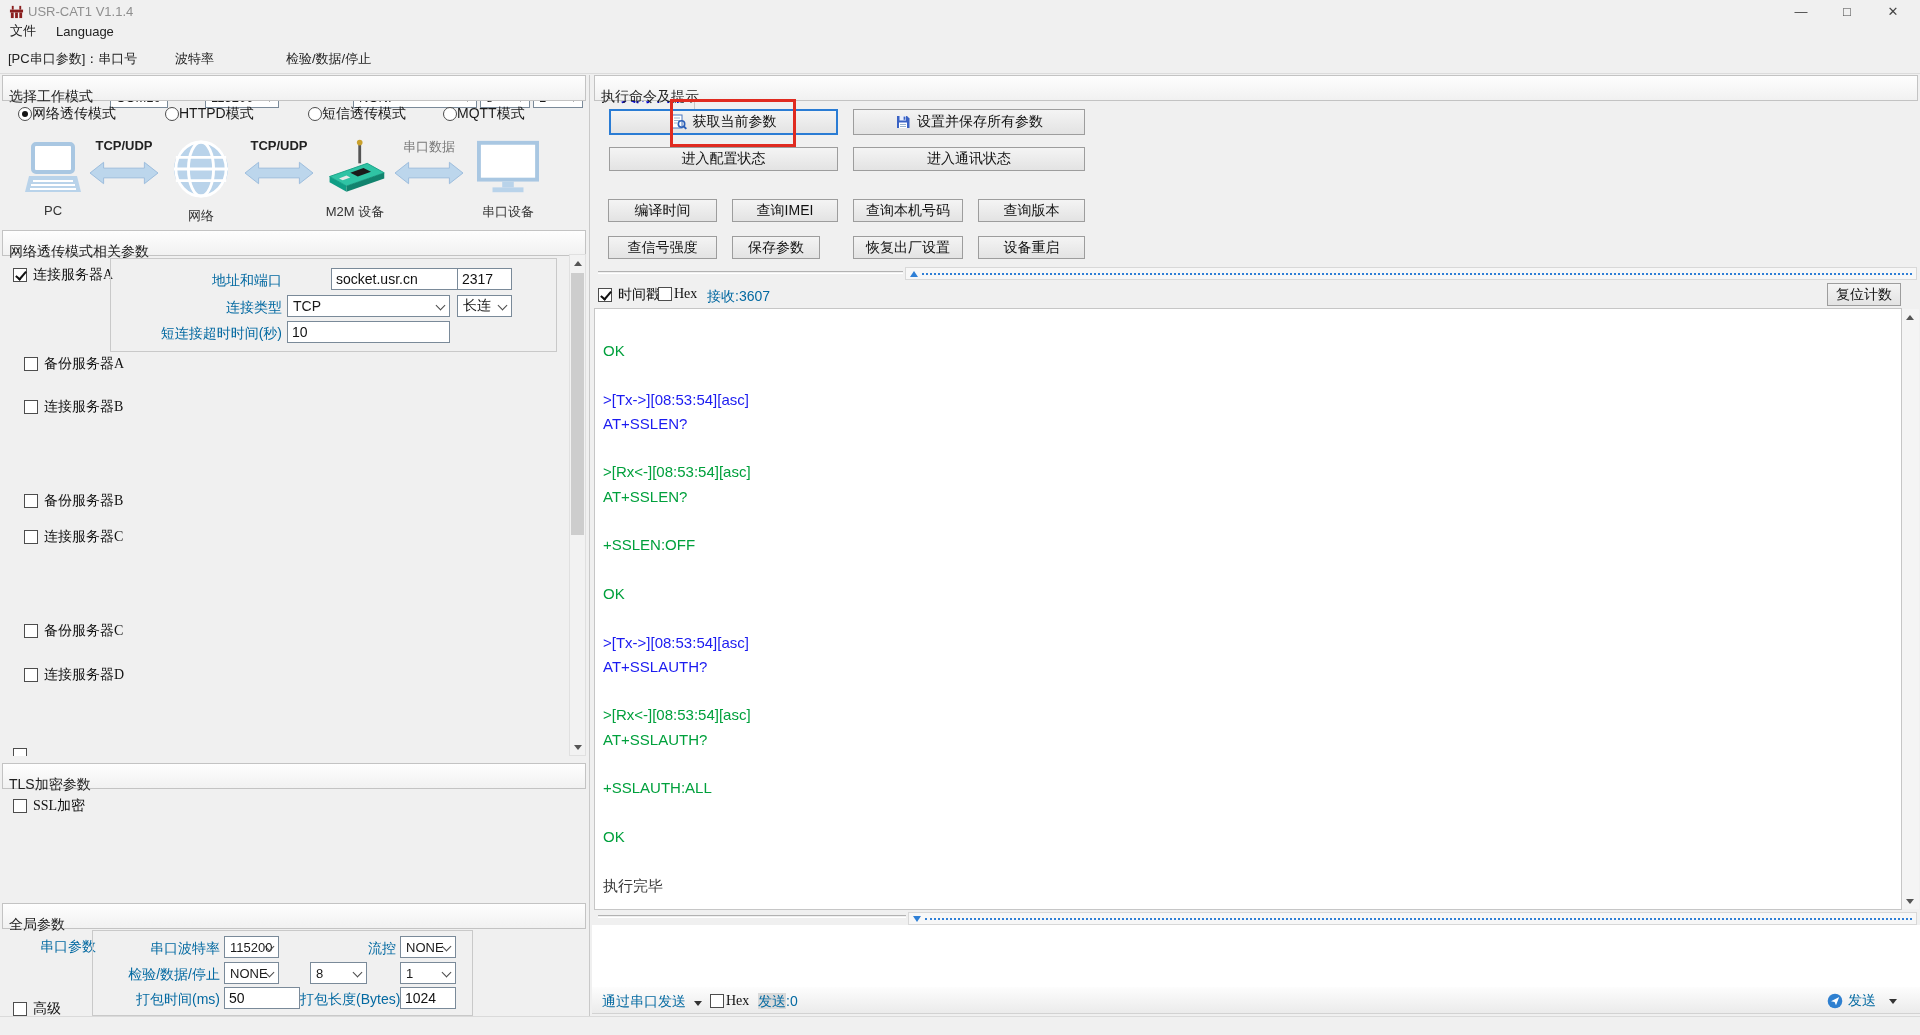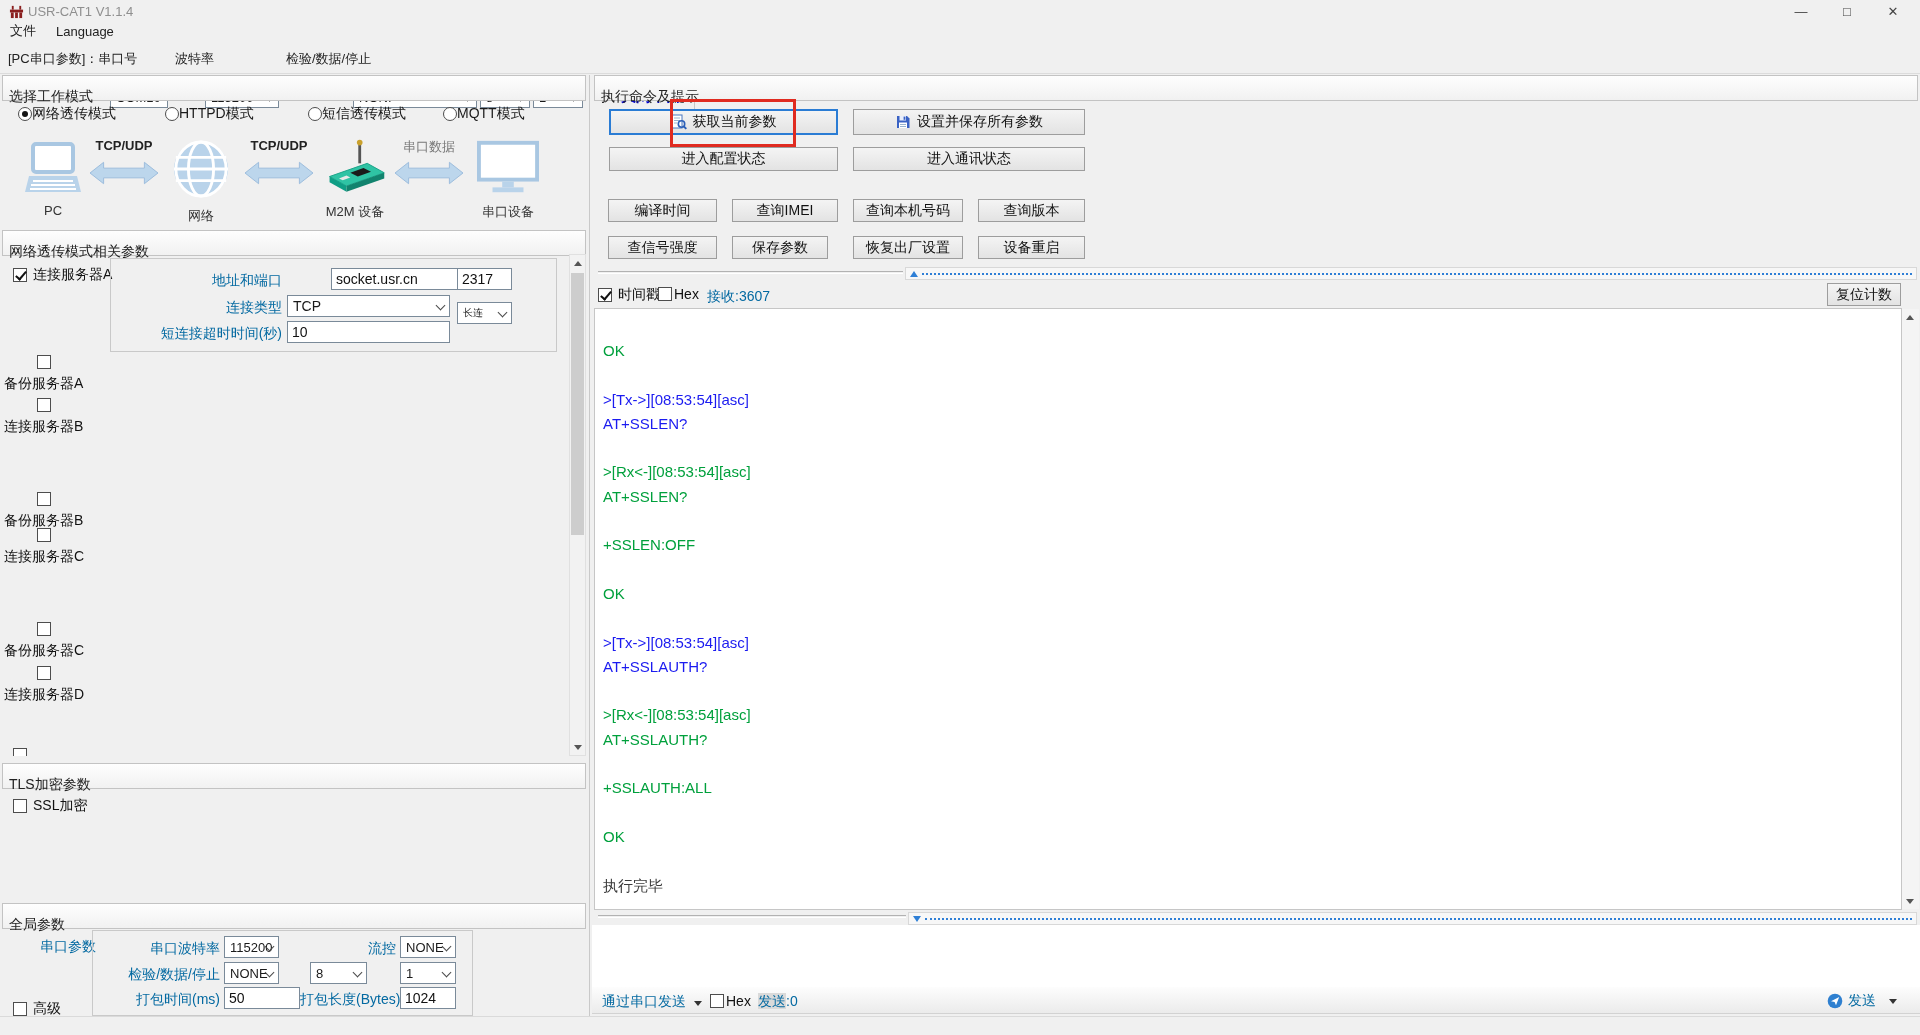--- a/index.html
+++ b/index.html
@@ -30,42 +30,42 @@
   .groupbox { position:absolute; border:1px solid #c9c9c9; }
   .flabel { position:absolute; font-size:14px; color:#0369a1; text-align:right; white-space:nowrap; }
   .tbox { position:absolute; height:22px; border:1px solid #7a8a99; background:#fff; font-size:14px; padding:0 4px; font-family:inherit; color:#111; }
 
   
   .radio-item { position:absolute; top:105px; display:flex; align-items:center; font-size:14px; }
   .radio-item:nth-child(1){left:18px} .radio-item:nth-child(2){left:165px}
   .radio-item:nth-child(3){left:308px} .radio-item:nth-child(4){left:443px}
   .radio { width:14px; height:14px; border:1px solid #4d4d4d; border-radius:50%; background:#fff; position:relative; flex:none; }
   .radio-item.checked .radio::after { content:''; position:absolute; inset:3px; background:#141414; border-radius:50%; }
-  .cbx { position:absolute; display:flex; align-items:center; gap:6px; font-size:14px; color:#111; white-space:nowrap; }
+  .cbx { position:absolute; display:flex; align-items:center; gap:6px; font-size:14px; color:#111; white-space:nowrap;font-family:Liberation Serif, serif; }
   .cbx .box { width:14px; height:14px; background:#fff; border:1px solid #4d4d4d; position:relative; flex:none; }
   .cbx.checked .box::after { content:''; position:absolute; left:4px; top:0; width:4px; height:9px; border:solid #111; border-width:0 2px 2px 0; transform:rotate(40deg); }
-  .srv-item { left:4px;flex-direction:column; }
+  .srv-item { left:24px; }
   .srv-item:nth-child(1){top:355px} .srv-item:nth-child(2){top:398px}
   .srv-item:nth-child(3){top:492px} .srv-item:nth-child(4){top:528px}
   .srv-item:nth-child(5){top:622px} .srv-item:nth-child(6){top:666px}
   .partial-cb { position:absolute; left:13px; top:748px; width:14px; height:8px; border:1px solid #4d4d4d; border-bottom:none; background:#fff; }
 
   
   .dg-label { position:absolute; font-size:13px; color:#333; text-align:center; white-space:nowrap; }
   .dg-link { font-weight:bold; color:#222; }
   .dg-gray { color:#777; font-weight:normal; }
   .dg-icon { position:absolute; }
 
   
   .btn { position:absolute; display:flex; align-items:center; justify-content:center; gap:6px; background:linear-gradient(#f4f4f4,#e3e3e3); border:1px solid #9d9d9d; font-size:14px; color:#111; white-space:nowrap; }
   .btn.focused { border:2px solid #2a7cd4; }
   .grid-btn { height:23px; }
   .grid-btn:nth-child(1){left:608px;top:199px;width:109px} .grid-btn:nth-child(2){left:732px;top:199px;width:106px}
   .grid-btn:nth-child(3){left:853px;top:199px;width:110px} .grid-btn:nth-child(4){left:978px;top:199px;width:107px}
-  .grid-btn:nth-child(5){left:608px;top:236px;width:109px} .grid-btn:nth-child(6){left:732px;top:236px;width:96px}
+  .grid-btn:nth-child(5){left:608px;top:236px;width:109px} .grid-btn:nth-child(6){left:732px;top:236px;width:88px}
   .grid-btn:nth-child(7){left:853px;top:236px;width:110px} .grid-btn:nth-child(8){left:978px;top:236px;width:107px}
   .red-rect { position:absolute; left:670px; top:99px; width:126px; height:48px; border:3px solid #e02b20; z-index:6; pointer-events:none; }
 
   
   .etch { position:absolute; height:3px; border-top:1px solid #b2b2b2; border-bottom:1px solid #fff; }
   .split-strip { position:absolute; height:13px; background:#f7f7f7; border:1px solid #d8d8d8; display:flex; align-items:center; padding:0 4px; gap:4px; }
   .split-strip .dots { flex:1; border-top:2px dotted #2f7fd6; }
   .tri-up { width:0; height:0; border-left:4px solid transparent; border-right:4px solid transparent; border-bottom:6px solid #2f7fd6; }
   .tri-dn { width:0; height:0; border-left:4px solid transparent; border-right:4px solid transparent; border-top:6px solid #2f7fd6; }
   .vsb { position:absolute; width:17px; background:#f2f2f2; border:1px solid #e0e0e0; }
@@ -221,21 +221,21 @@
 
   <div class="groupbox" style="left:110px;top:258px;width:447px;height:94px"></div>
   <span class="flabel" style="left:130px;top:272px;width:152px">地址和端口</span>
   <input class="tbox" style="left: 287px; top: 268px; width: 163px; margin-left: 44px;" value="socket.usr.cn">
   <input class="tbox" style="left: 457px; top: 268px; width: 55px;" value="2317">
   <span class="flabel" style="left:130px;top:299px;width:152px">连接类型</span>
   <div class="combo" style="left:287px;top:295px;width:163px;font-size:14px">
     <span>TCP</span>
       <span class="chev"></span>
   </div>
-  <div class="combo" style="left:457px;top:302px;width:55px;font-size:10px">
+  <div class="combo" style="left:457px;top:295px;width:55px;font-size:14px">
     <span>长连</span>
       <span class="chev"></span>
   </div>
   <span class="flabel" style="left:130px;top:325px;width:152px">短连接超时时间(秒)</span>
   <input class="tbox" style="left: 287px; top: 321px; width: 163px;" value="10">
 
   <div>
       <label class="cbx srv-item">
       <span class="box"></span>
       <span>备份服务器A</span>

